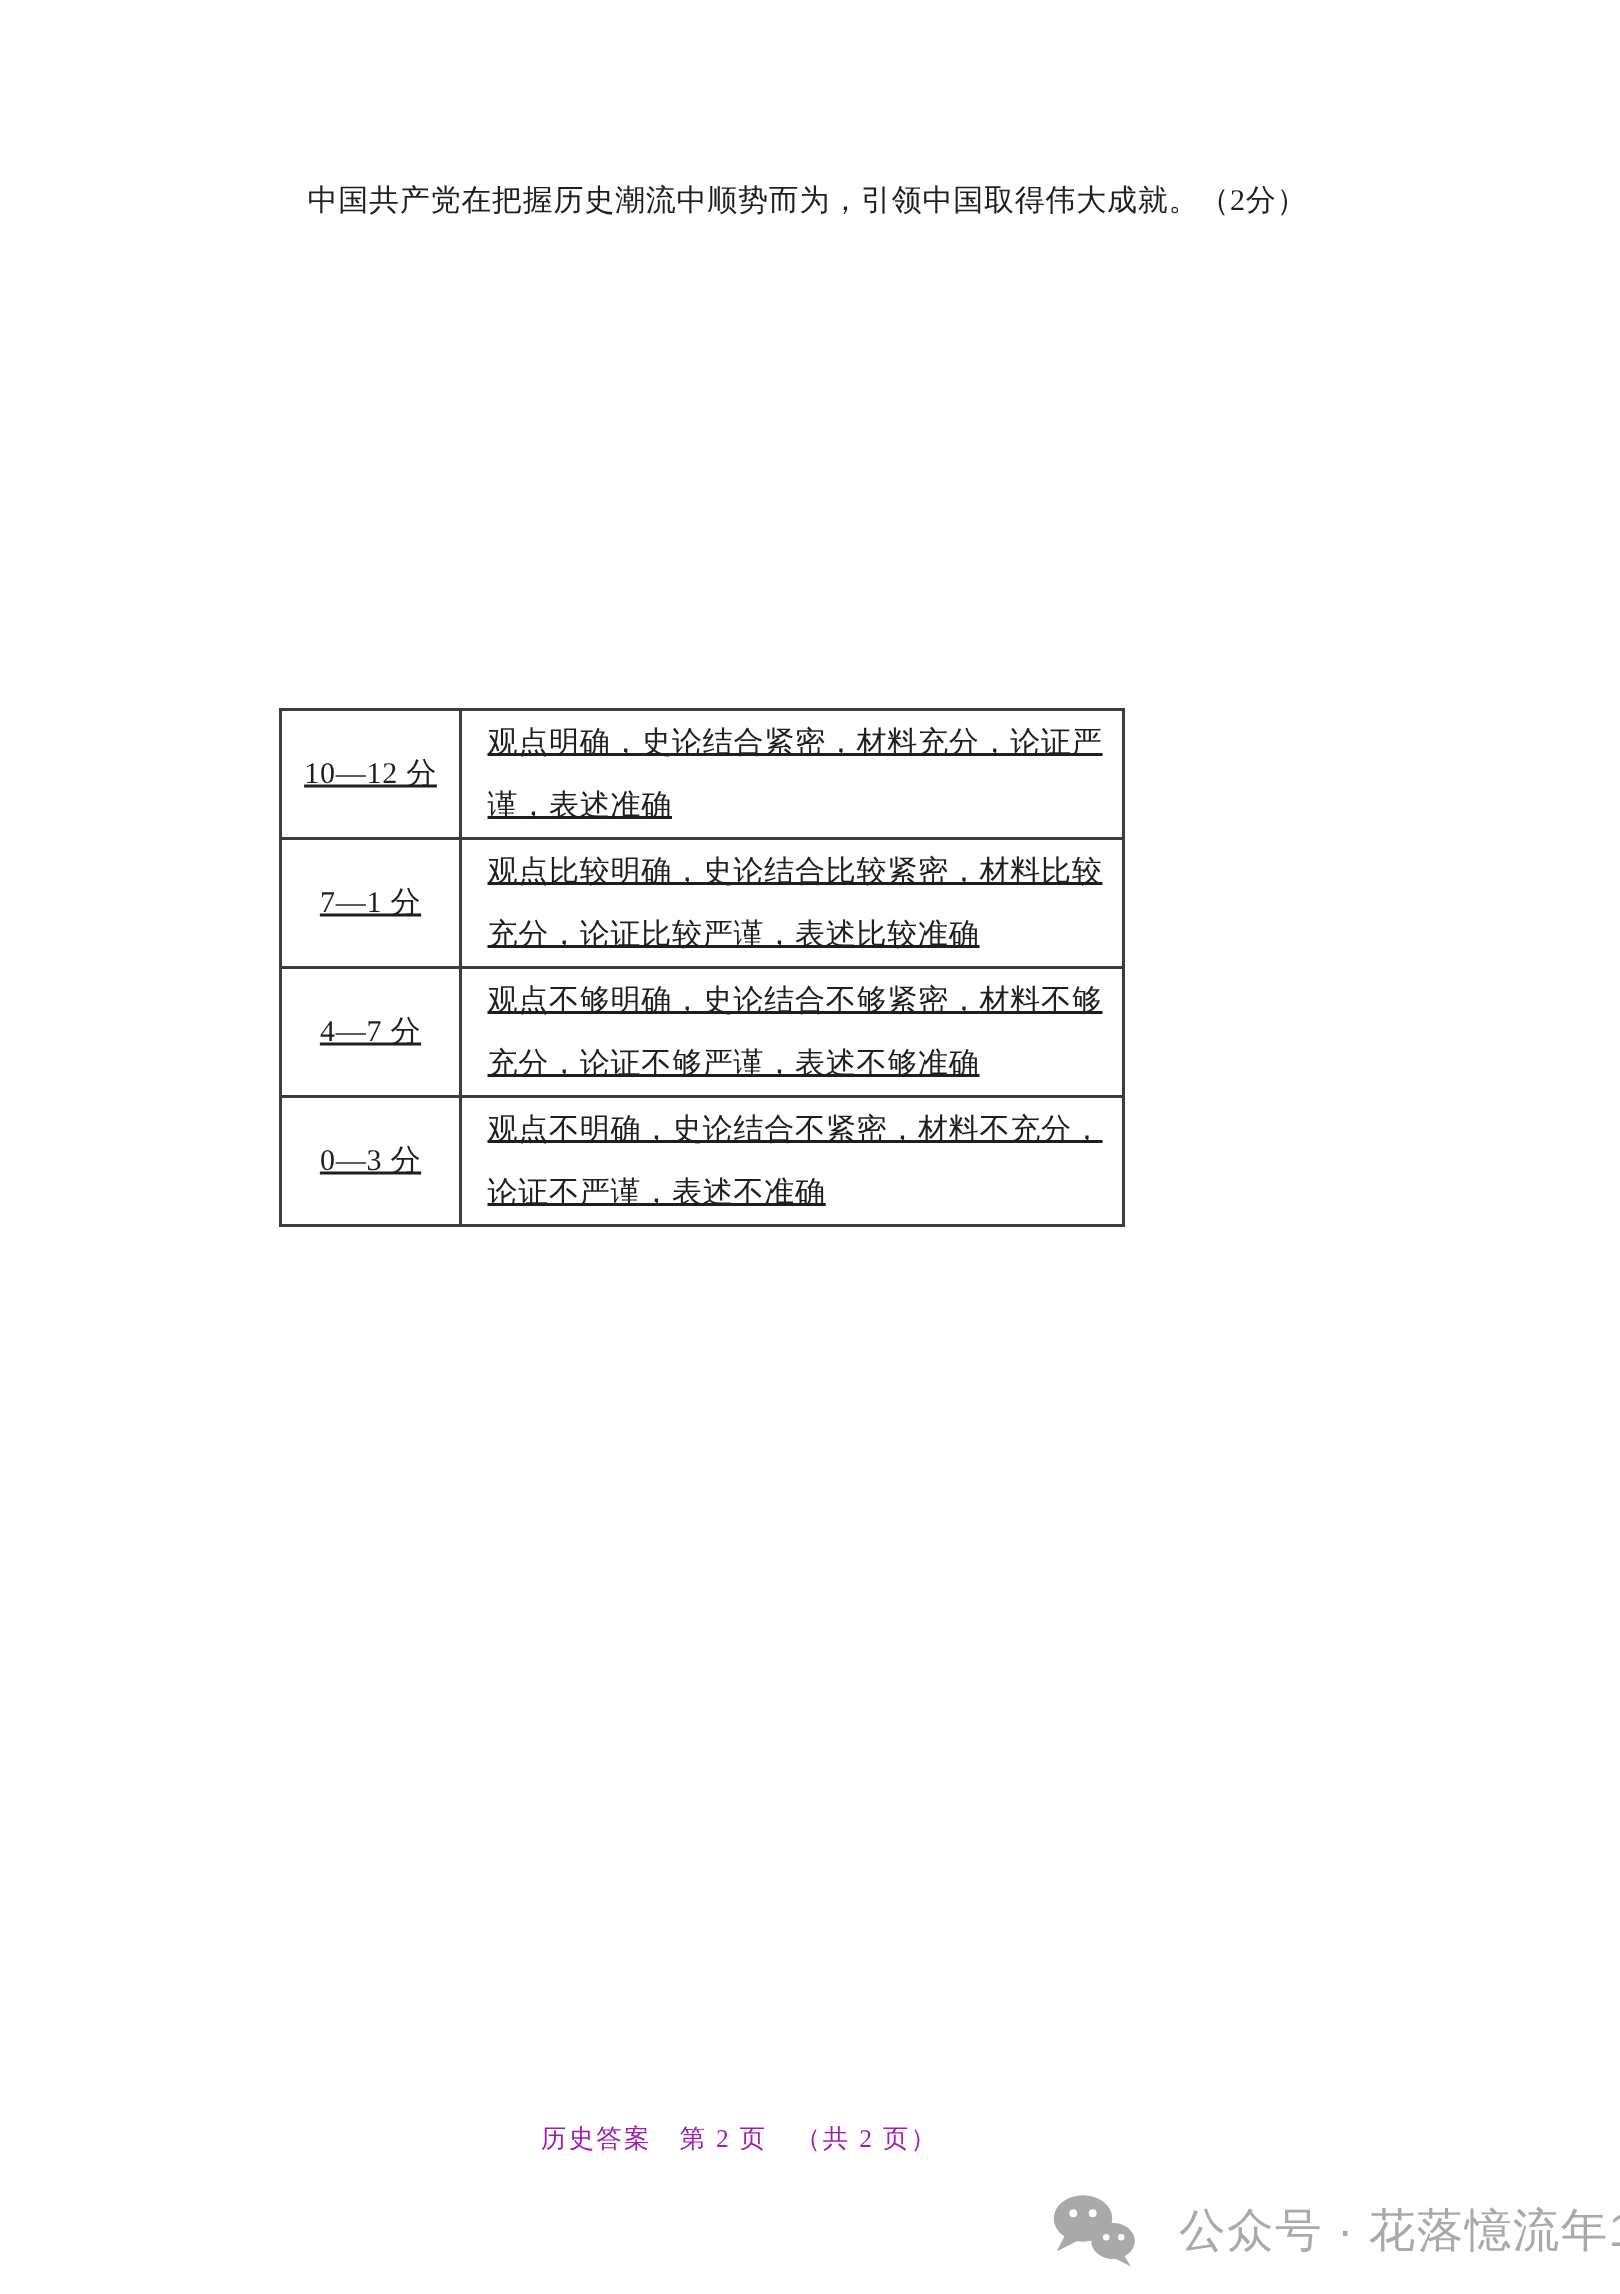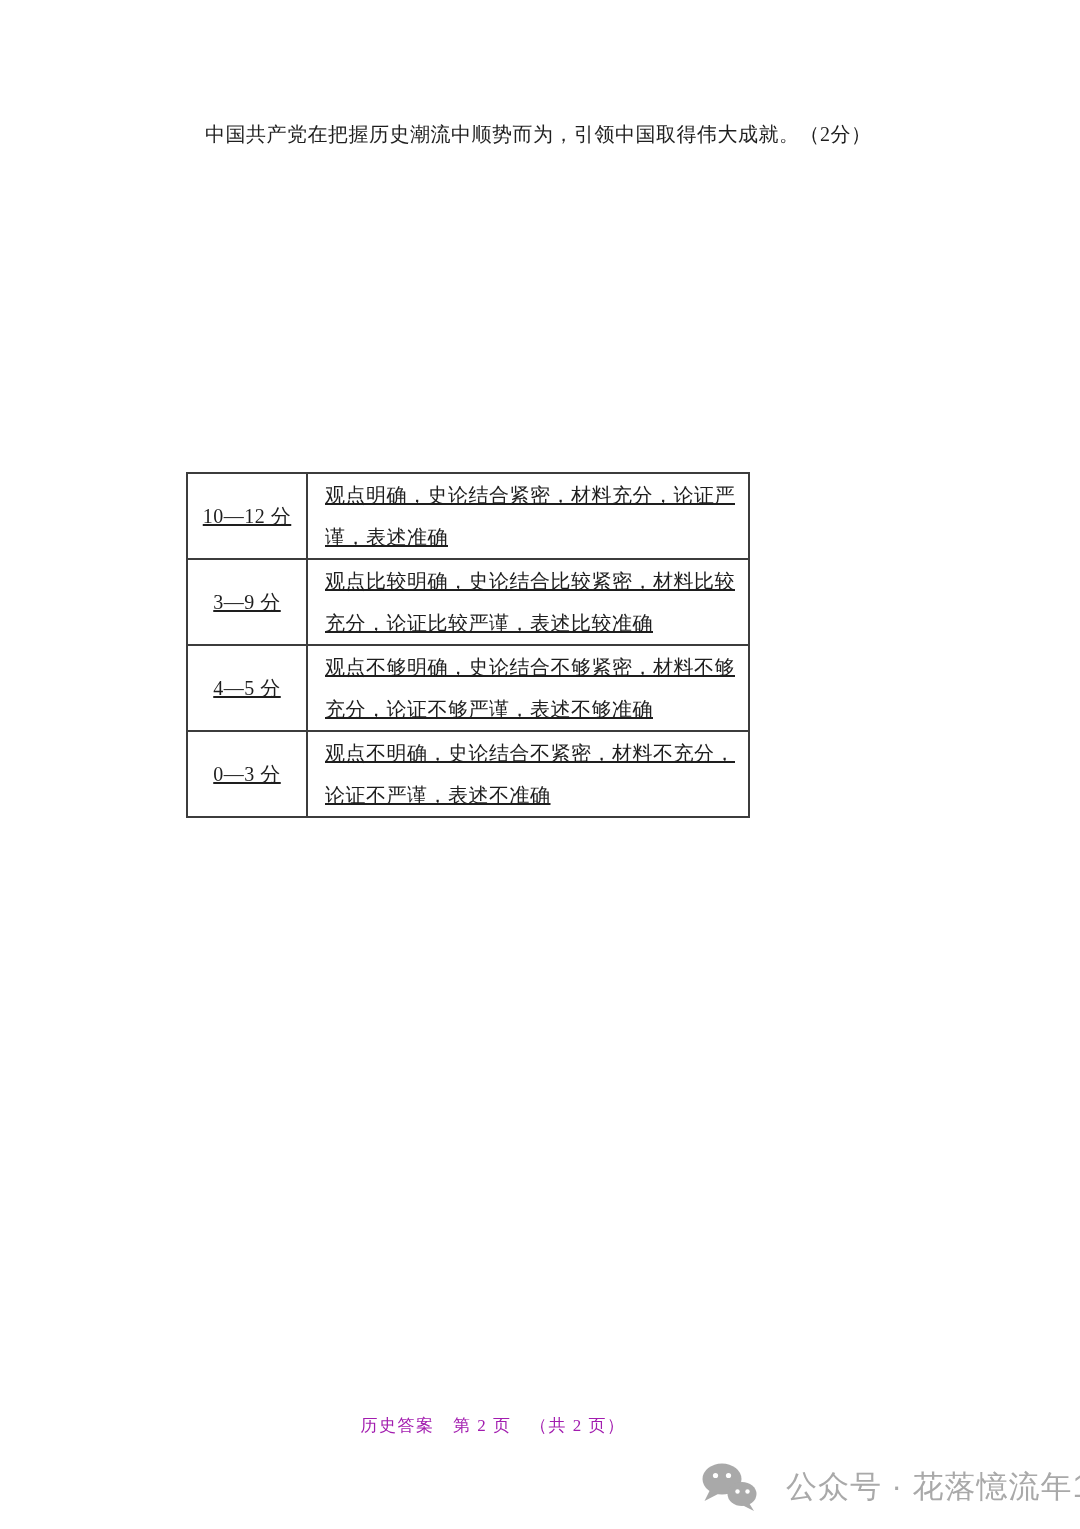--- a/index.html
+++ b/index.html
@@ -99,25 +99,25 @@
     <p>中国共产党在把握历史潮流中顺势而为，引领中国取得伟大成就。（2分）</p>
   </div>
 
   <table class="rubric-table">
     <tbody>
       <tr class="row-h1">
         <td class="score-cell">10—12 分</td>
         <td class="criteria-cell">观点明确，史论结合紧密，材料充分，论证严谨，表述准确</td>
       </tr>
       <tr class="row-h2">
-        <td class="score-cell">3—9 分</td>
+        <td class="score-cell">7—1 分</td>
         <td class="criteria-cell">观点比较明确，史论结合比较紧密，材料比较充分，论证比较严谨，表述比较准确</td>
       </tr>
       <tr class="row-h3">
-        <td class="score-cell">4—5 分</td>
+        <td class="score-cell">4—7 分</td>
         <td class="criteria-cell">观点不够明确，史论结合不够紧密，材料不够充分，论证不够严谨，表述不够准确</td>
       </tr>
       <tr class="row-h4">
         <td class="score-cell">0—3 分</td>
         <td class="criteria-cell">观点不明确，史论结合不紧密，材料不充分，论证不严谨，表述不准确</td>
       </tr>
     </tbody>
   </table>
 
   <div class="footer">历史答案　第 2 页　（共 2 页）</div>

